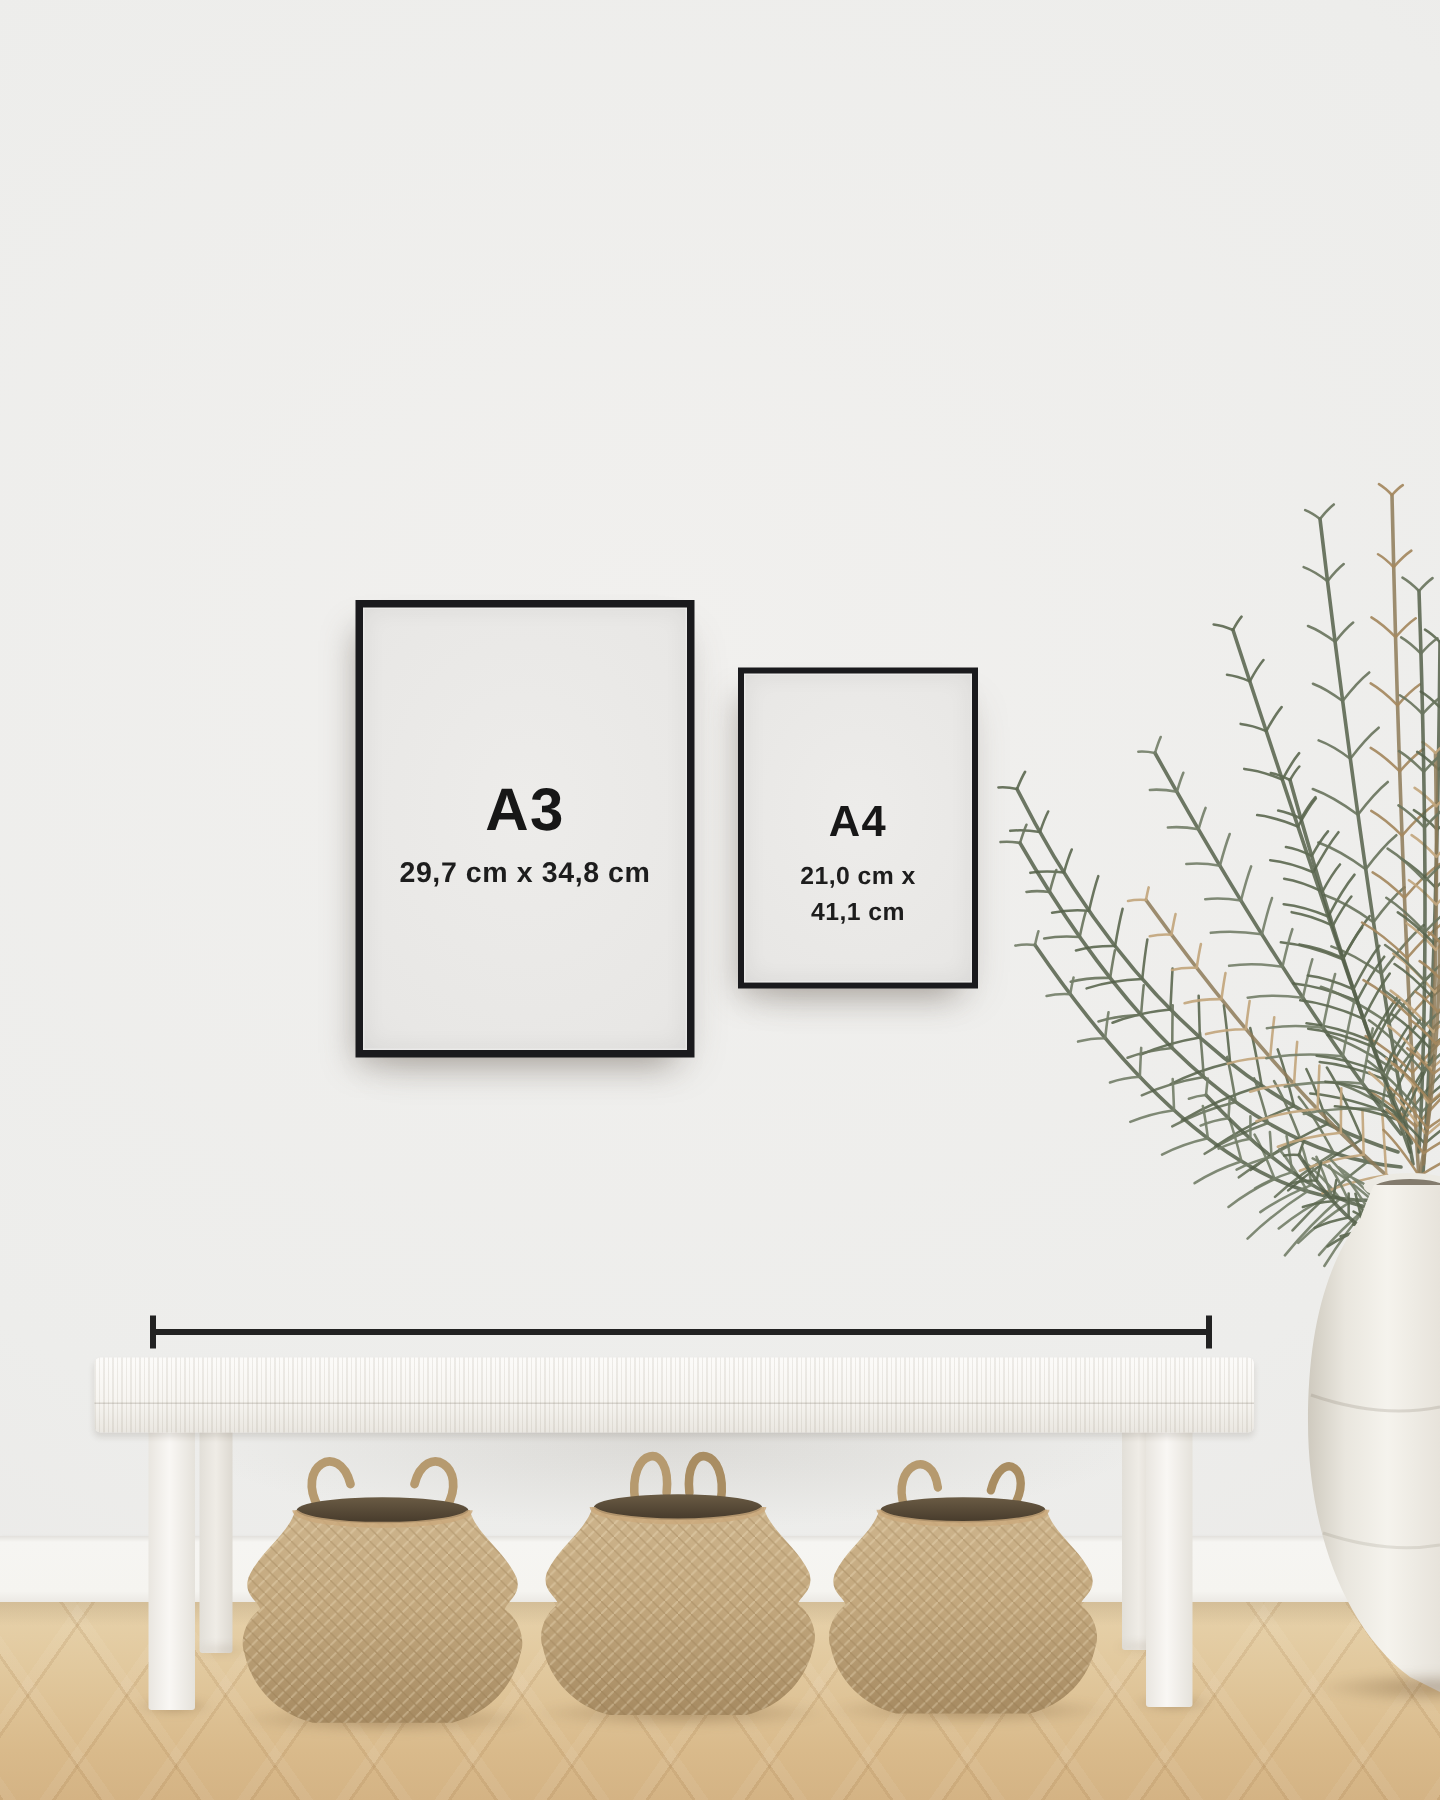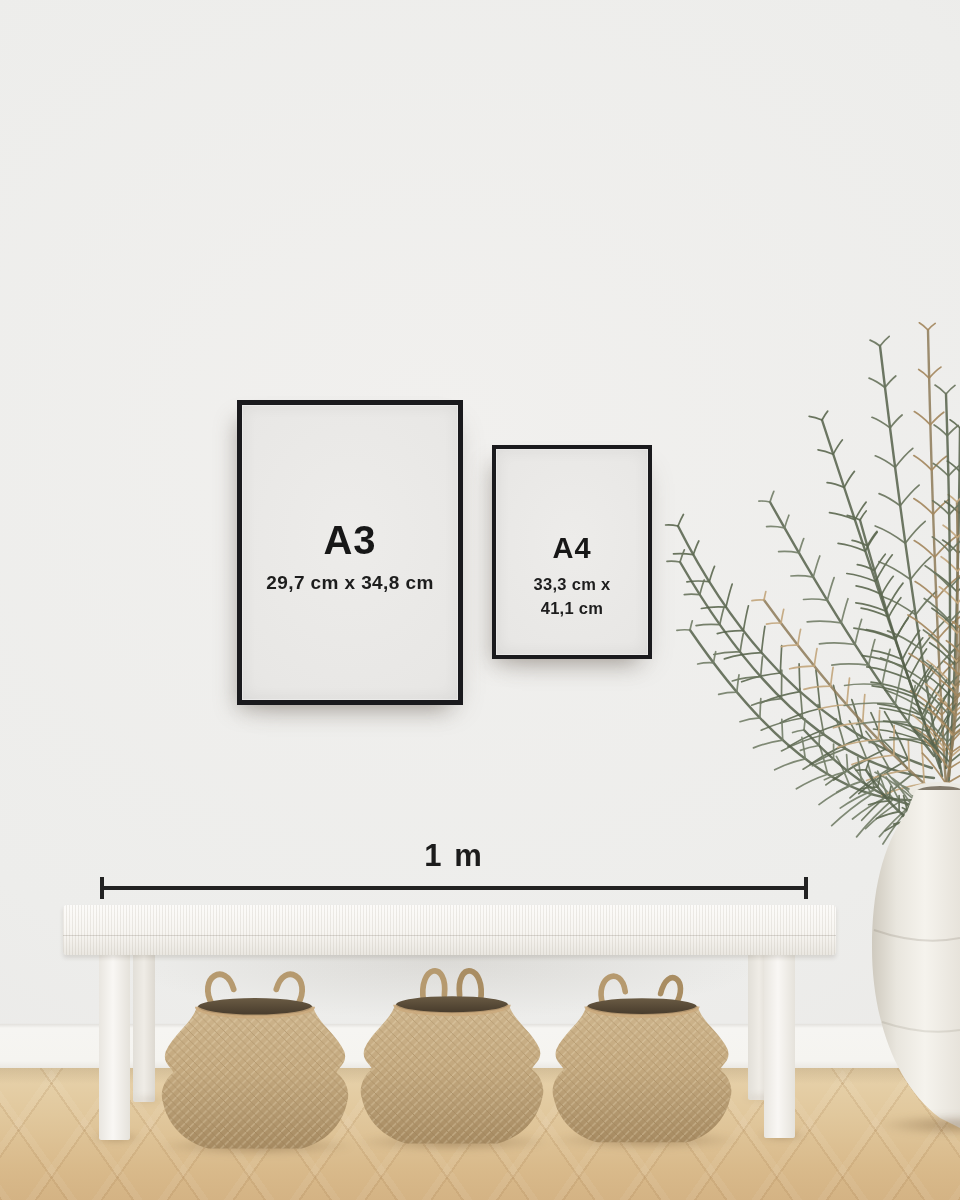--- a/index.html
+++ b/index.html
@@ -136,28 +136,27 @@
   <div class="frame frame-a3">
     <div class="paper">
       <div class="size-label">A3</div>
       <div class="size-dims">29,7 cm x 34,8 cm</div>
     </div>
   </div>
   <div class="frame frame-a4">
     <div class="paper">
       <div class="size-label">A4</div>
       <div class="size-dims">
-        <div>33,3 cm x</div>
+        <div>21,0 cm x</div>
         <div>41,1 cm</div>
       </div>
     </div>
   </div>
 
   <div class="ruler">
-    <div class="ruler-label">1 m</div>
     <div class="ruler-line">
       <span class="ruler-tick left"></span>
       <span class="ruler-tick right"></span>
     </div>
   </div>
 
   <div class="bench-wall-shadow"></div>
   <div class="leg back leg-bl"></div>
   <div class="leg back leg-br"></div>
   <div class="shadow" style="left:128px;top:1096px;width:40px;height:8px;opacity:.5"></div>

